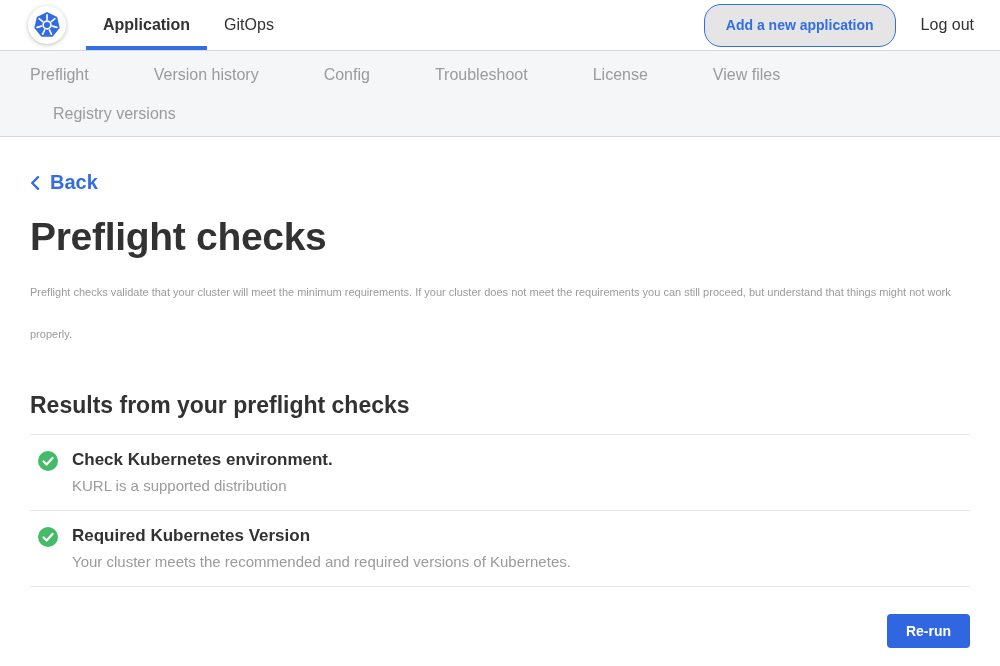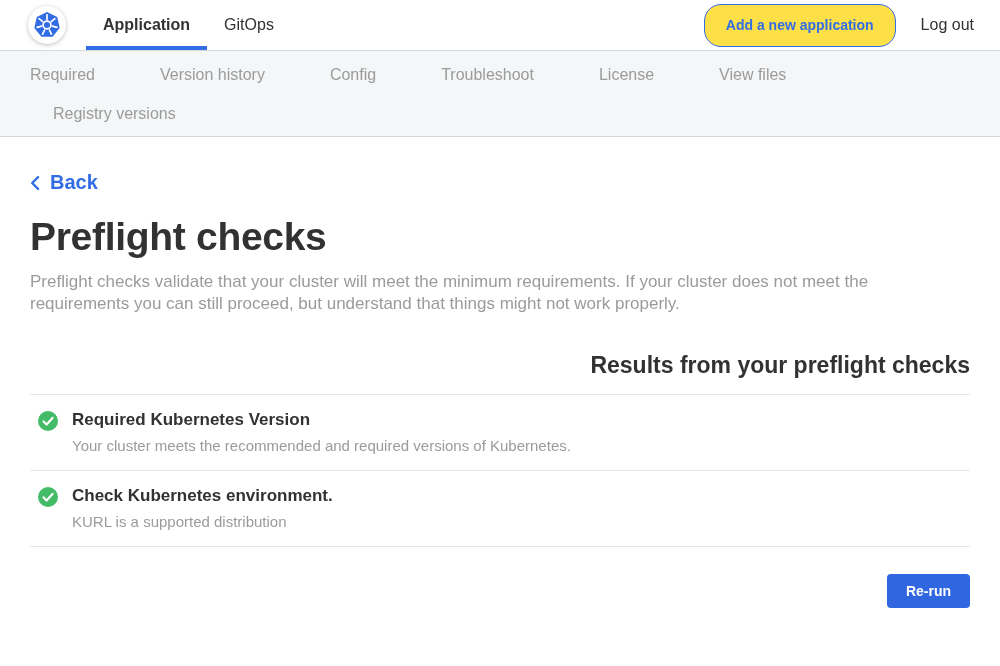--- a/index.html
+++ b/index.html
@@ -47,21 +47,21 @@
   .top-tab.active{font-weight:700;}
   .top-tab.active .tab-underline{
     position:absolute;left:0;right:0;bottom:0;height:4px;
     background:var(--primary-blue);
   }
   .topnav-spacer{flex:1;}
   .add-app-btn{
     height:43px;
     border:1px solid var(--primary-blue);
     border-radius:17px;
-    background:#fde047;
+    background:#e5e5e5;
     color:var(--primary-blue);
     font-family:inherit;
     font-size:14px;font-weight:700;
     padding:8px 21px;
     cursor:pointer;
   }
   .logout{
     margin-left:25px;
     font-size:16px;font-weight:500;color:var(--text-dark);
     cursor:pointer;
@@ -92,26 +92,26 @@
   }
   .back-chevron{display:inline-flex;margin-right:10px;}
   .page-title{
     margin-top:21px;
     font-size:39px;font-weight:700;color:var(--text-dark);
     letter-spacing:-0.3px;
   }
   .page-desc{
     margin-top:12px;
     max-width:942px;
-    font-size:17px;line-height:22px;
+    font-size:11px;line-height:42px;
     color:var(--text-gray);
   }
   .results-heading{
     margin-top:37px;
-    font-size:23px;font-weight:700;color:var(--text-dark);text-align:right;
+    font-size:23px;font-weight:700;color:var(--text-dark);
   }
   .checks-list{margin-top:15px;border-top:1px solid var(--border-light);list-style:none;}
   .check-item{
     position:relative;
     padding:15px 0 16px 42px;
     border-bottom:1px solid var(--border-light);
   }
   .check-icon{position:absolute;left:8px;top:16px;width:20px;height:20px;}
   .check-title{font-size:17px;font-weight:700;color:var(--text-dark);}
   .check-desc{margin-top:7px;font-size:15px;color:var(--text-gray);}
@@ -161,21 +161,21 @@
   </nav>
 
   <div class="topnav-spacer"></div>
 
   <button class="add-app-btn">Add a new application</button>
   <span class="logout">Log out</span>
 </header>
 
 <nav class="subnav">
   <div class="subnav-row">
-    <span class="subnav-item">Required</span>
+    <span class="subnav-item">Preflight</span>
     <span class="subnav-item">Version history</span>
     <span class="subnav-item">Config</span>
     <span class="subnav-item">Troubleshoot</span>
     <span class="subnav-item">License</span>
     <span class="subnav-item">View files</span>
   </div>
   <div class="subnav-row second">
     <span class="subnav-item">Registry versions</span>
   </div>
 </nav>
@@ -191,43 +191,43 @@
     <span>Back</span>
   </a>
 
   <h1 class="page-title">Preflight checks</h1>
 
   <p class="page-desc">Preflight checks validate that your cluster will meet the minimum requirements. If your cluster does not meet the requirements you can still proceed, but understand that things might not work properly.</p>
 
   <h2 class="results-heading">Results from your preflight checks</h2>
 
   <ul class="checks-list">
+
+    <li class="check-item">
+      <span class="check-icon">
+        <svg width="20" height="20" viewBox="0 0 20 20">
+          <circle cx="10" cy="10" r="10" fill="#44bb66"></circle>
+          <path d="M5.6 10.4l3 3.1 5.9-6.6" stroke="#ffffff" stroke-width="2.2" fill="none" stroke-linecap="round" stroke-linejoin="round"></path>
+        </svg>
+      </span>
+      <div class="check-title">Check Kubernetes environment.</div>
+      <div class="check-desc">KURL is a supported distribution</div>
+    </li>
 
     <li class="check-item">
       <span class="check-icon">
         <svg width="20" height="20" viewBox="0 0 20 20">
           <circle cx="10" cy="10" r="10" fill="#44bb66"></circle>
           <path d="M5.6 10.4l3 3.1 5.9-6.6" stroke="#ffffff" stroke-width="2.2" fill="none" stroke-linecap="round" stroke-linejoin="round"></path>
         </svg>
       </span>
       <div class="check-title">Required Kubernetes Version</div>
       <div class="check-desc">Your cluster meets the recommended and required versions of Kubernetes.</div>
     </li>
 
-    <li class="check-item">
-      <span class="check-icon">
-        <svg width="20" height="20" viewBox="0 0 20 20">
-          <circle cx="10" cy="10" r="10" fill="#44bb66"></circle>
-          <path d="M5.6 10.4l3 3.1 5.9-6.6" stroke="#ffffff" stroke-width="2.2" fill="none" stroke-linecap="round" stroke-linejoin="round"></path>
-        </svg>
-      </span>
-      <div class="check-title">Check Kubernetes environment.</div>
-      <div class="check-desc">KURL is a supported distribution</div>
-    </li>
-
 
   </ul>
 
   <div class="footer-actions">
     <button class="rerun-btn">Re-run</button>
   </div>
 
 </main>
 
 </body></html>

